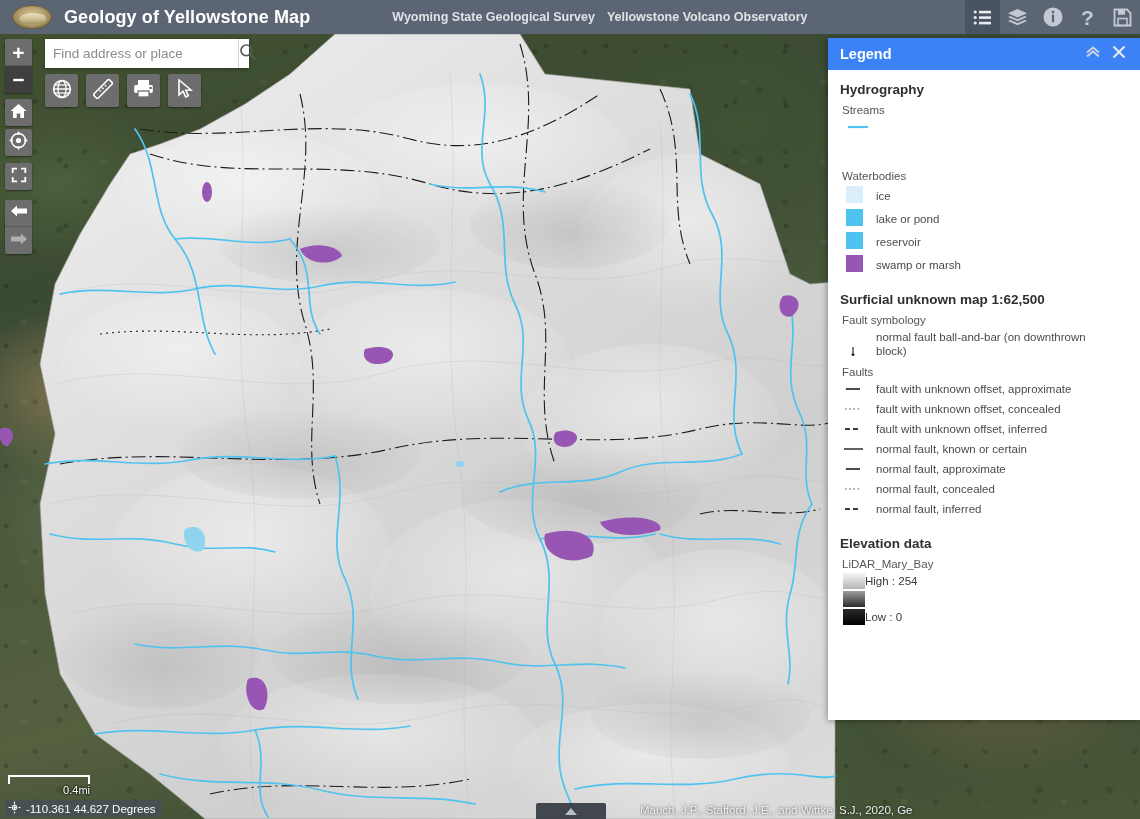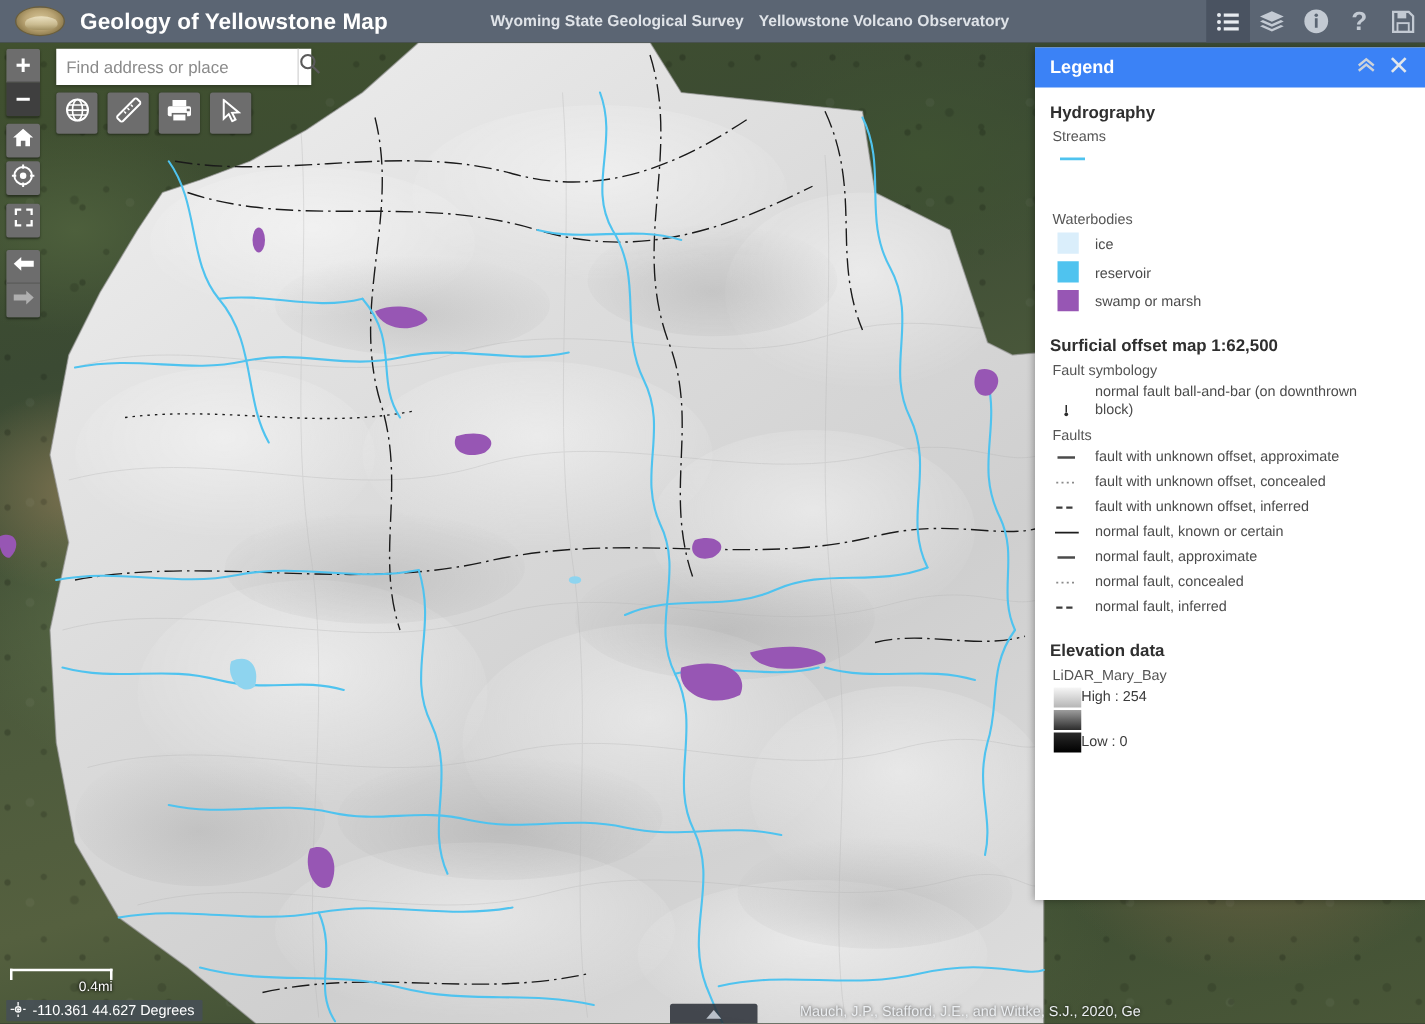--- a/index.html
+++ b/index.html
@@ -581,30 +581,36 @@
       <div class="lg-row">
         <div class="sw">
           <span class="chip" style="background:#daeefb"></span>
         </div>
         <div class="txt">ice</div>
       </div>
       <div class="lg-row">
         <div class="sw">
           <span class="chip" style="background:#4fc3ef"></span>
         </div>
+        <div class="txt">lake or pond</div>
+      </div>
+      <div class="lg-row">
+        <div class="sw">
+          <span class="chip" style="background:#4fc3ef"></span>
+        </div>
         <div class="txt">reservoir</div>
       </div>
       <div class="lg-row">
         <div class="sw">
           <span class="chip" style="background:#9756b4"></span>
         </div>
         <div class="txt">swamp or marsh</div>
       </div>
 
-      <div class="lg-group spaced">Surficial offset map 1:62,500</div>
+      <div class="lg-group spaced">Surficial unknown map 1:62,500</div>
 
       <div class="lg-sub">Fault symbology</div>
       <div class="lg-row">
         <div class="sw">
           <svg width="24" height="14" viewBox="0 0 24 14">
             <line x1="11" y1="3" x2="11" y2="9" stroke="#2b2b2b" stroke-width="1.2"></line>
             <circle cx="11" cy="10.4" r="1.5" fill="#2b2b2b"></circle>
           </svg>
         </div>
         <div class="txt" style="max-width:240px">normal fault ball-and-bar (on downthrown block)</div>

